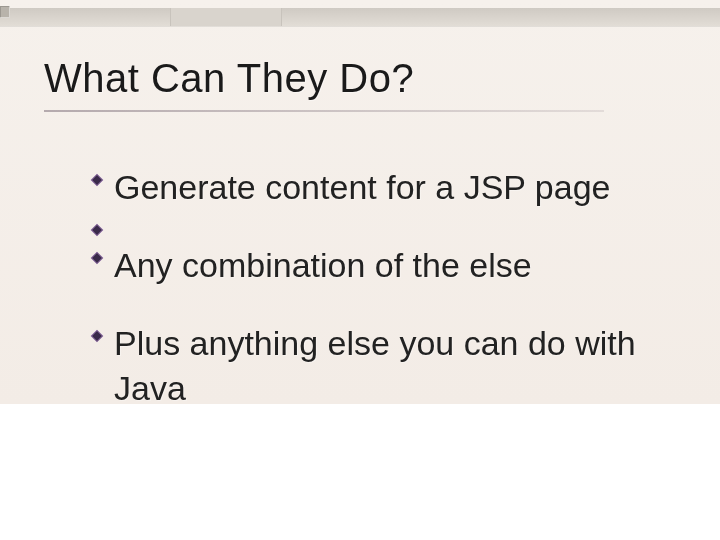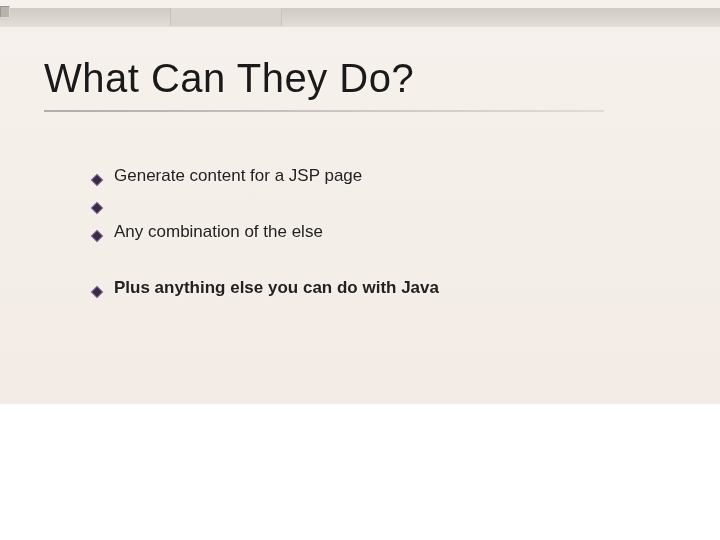--- a/index.html
+++ b/index.html
@@ -73,38 +73,37 @@
     background: linear-gradient(to right, rgba(60,40,60,0.35), rgba(60,40,60,0.1));
   }
   .body {
     position: absolute;
     left: 90px;
     top: 165px;
     width: 580px;
   }
   .group2 {
     margin-top: 34px;
-    font-weight: bold;
   }
   .item {
     display: flex;
     align-items: flex-start;
     margin-bottom: 6px;
   }
   .bullet {
     flex: 0 0 auto;
     width: 14px;
     height: 14px;
     margin-top: 8px;
     margin-right: 10px;
     position: relative;
   }
   .bullet svg { display: block; }
   .txt {
-    font-size: 17px;
+    font-size: 34px;
     color: #222;
     line-height: 1.3;
     text-shadow: 1px 1px 0 rgba(255,255,255,0.35);
   }
 </style>
 </head>
 <body>
 
 <div class="slide">
   <div class="bg"></div>

